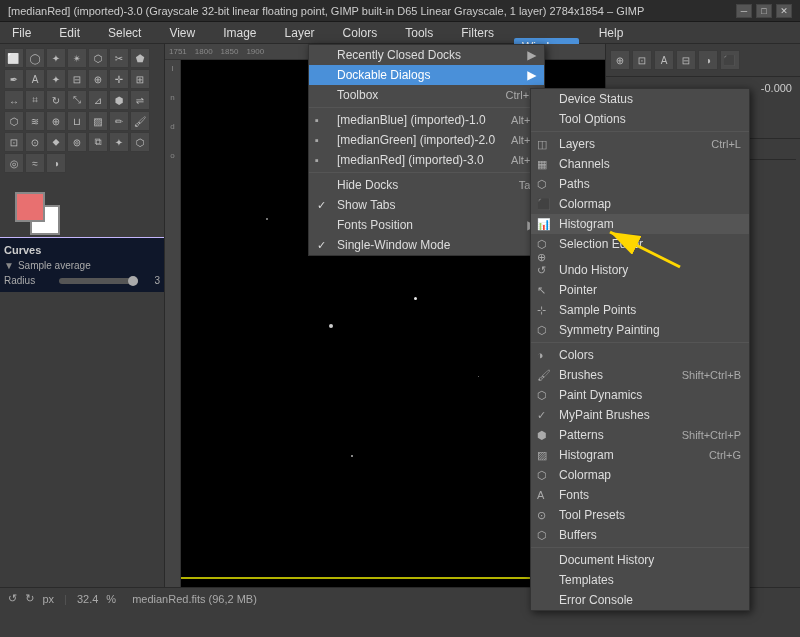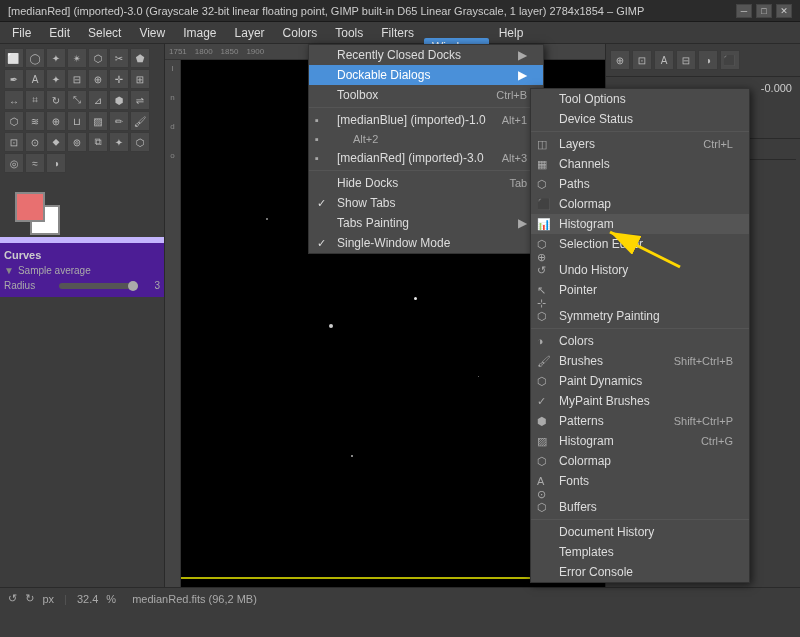--- a/index.html
+++ b/index.html
@@ -35,21 +35,21 @@
     }
 
     
     #menu-bar {
       background: #3c3c3c;
       height: 22px;
       display: flex;
       align-items: center;
       padding: 0 4px;
       border-bottom: 1px solid #2a2a2a;
-      gap: 2px;
+      gap: 12px;
     }
     .menu-item {
       padding: 2px 8px;
       cursor: pointer;
       border-radius: 2px;
       font-size: 12px;
       color: #ddd;
     }
     .menu-item:hover, .menu-item.active {
       background: #5a5a5a;
@@ -97,22 +97,22 @@
     }
     .color-swatch {
       width: 30px; height: 30px;
       border: 2px solid #888;
       position: absolute;
     }
     .fg-swatch { background: #e87070; top: 15px; left: 15px; z-index: 2; }
     .bg-swatch { background: #fff; top: 28px; left: 30px; z-index: 1; }
 
     #curves-panel {
-      background: #4c1d95;
-      border-top: 6px solid #c4b5fd;
+      background: #0f172a;
+      border-top: 1px solid #c4b5fd;
       padding: 4px;
     }
     #curves-title {
       font-size: 11px; font-weight: bold; color: #ccc;
       padding: 2px 0;
     }
     #curves-content {
       font-size: 10px; color: #aaa;
     }
     #sample-row {
@@ -265,21 +265,21 @@
       pointer-events: all;
     }
     .menu-section-sep {
       height: 1px;
       background: #555;
       margin: 2px 0;
     }
     .dd-item {
       display: flex;
       align-items: center;
-      padding: 3px 16px 3px 28px;
+      padding: 3px 8px 3px 28px;
       cursor: pointer;
       position: relative;
       color: #ddd;
       font-size: 12px;
       white-space: nowrap;
     }
     .dd-item .dd-label { flex: 1; }
     .dd-item .dd-shortcut { color: #aaa; font-size: 11px; margin-left: 16px; }
     .dd-item .dd-arrow { margin-left: 8px; color: #aaa; }
     .dd-item .dd-check {
@@ -512,52 +512,53 @@
       <span class="dd-shortcut">Ctrl+B</span>
     </div>
     <div class="menu-section-sep"></div>
     <div class="dd-item">
       <span class="dd-icon">▪</span>
       <span class="dd-label">[medianBlue] (imported)-1.0</span>
       <span class="dd-shortcut">Alt+1</span>
     </div>
     <div class="dd-item">
       <span class="dd-icon">▪</span>
+      <span class="dd-label">[medianGreen] (imported)-2.0</span>
       <span class="dd-shortcut">Alt+2</span>
     </div>
     <div class="dd-item">
       <span class="dd-icon">▪</span>
       <span class="dd-label">[medianRed] (imported)-3.0</span>
       <span class="dd-shortcut">Alt+3</span>
     </div>
     <div class="menu-section-sep"></div>
     <div class="dd-item">
       <span class="dd-label">Hide Docks</span>
       <span class="dd-shortcut">Tab</span>
     </div>
     <div class="dd-item">
       <span class="dd-check checked">✓</span>
       <span class="dd-label">Show Tabs</span>
     </div>
     <div class="dd-item">
-      <span class="dd-label">Tabs Painting</span>
+      <span class="dd-label">Fonts Position</span>
       <span class="dd-arrow">▶</span>
     </div>
     <div class="dd-item">
       <span class="dd-check" style="color:#ddd;">✓</span>
       <span class="dd-label">Single-Window Mode</span>
     </div>
   </div>
 
   <div class="dropdown-menu" id="dockable-submenu">
     <div class="dd-item">
+      <span class="dd-label">Device Status</span>
+    </div>
+    <div class="dd-item">
       <span class="dd-label">Tool Options</span>
-    </div>
-    <div class="dd-item">
-      <span class="dd-label">Device Status</span>
     </div>
     <div class="menu-section-sep"></div>
     <div class="dd-item">
       <span class="dd-icon">◫</span>
       <span class="dd-label">Layers</span>
       <span class="dd-shortcut">Ctrl+L</span>
     </div>
     <div class="dd-item">
       <span class="dd-icon">▦</span>
       <span class="dd-label">Channels</span>
@@ -584,20 +585,21 @@
     <div class="dd-item">
       <span class="dd-icon">↺</span>
       <span class="dd-label">Undo History</span>
     </div>
     <div class="dd-item">
       <span class="dd-icon">↖</span>
       <span class="dd-label">Pointer</span>
     </div>
     <div class="dd-item">
       <span class="dd-icon">⊹</span>
+      <span class="dd-label">Sample Points</span>
     </div>
     <div class="dd-item">
       <span class="dd-icon">⬡</span>
       <span class="dd-label">Symmetry Painting</span>
     </div>
     <div class="menu-section-sep"></div>
     <div class="dd-item">
       <span class="dd-icon">◑</span>
       <span class="dd-label">Colors</span>
     </div>
@@ -627,20 +629,21 @@
     <div class="dd-item">
       <span class="dd-icon">⬡</span>
       <span class="dd-label">Colormap</span>
     </div>
     <div class="dd-item">
       <span class="dd-icon">A</span>
       <span class="dd-label">Fonts</span>
     </div>
     <div class="dd-item">
       <span class="dd-icon">⊙</span>
+      <span class="dd-label">Tool Presets</span>
     </div>
     <div class="dd-item">
       <span class="dd-icon">⬡</span>
       <span class="dd-label">Buffers</span>
     </div>
     <div class="menu-section-sep"></div>
     <div class="dd-item">
       <span class="dd-label">Document History</span>
     </div>
     <div class="dd-item">

